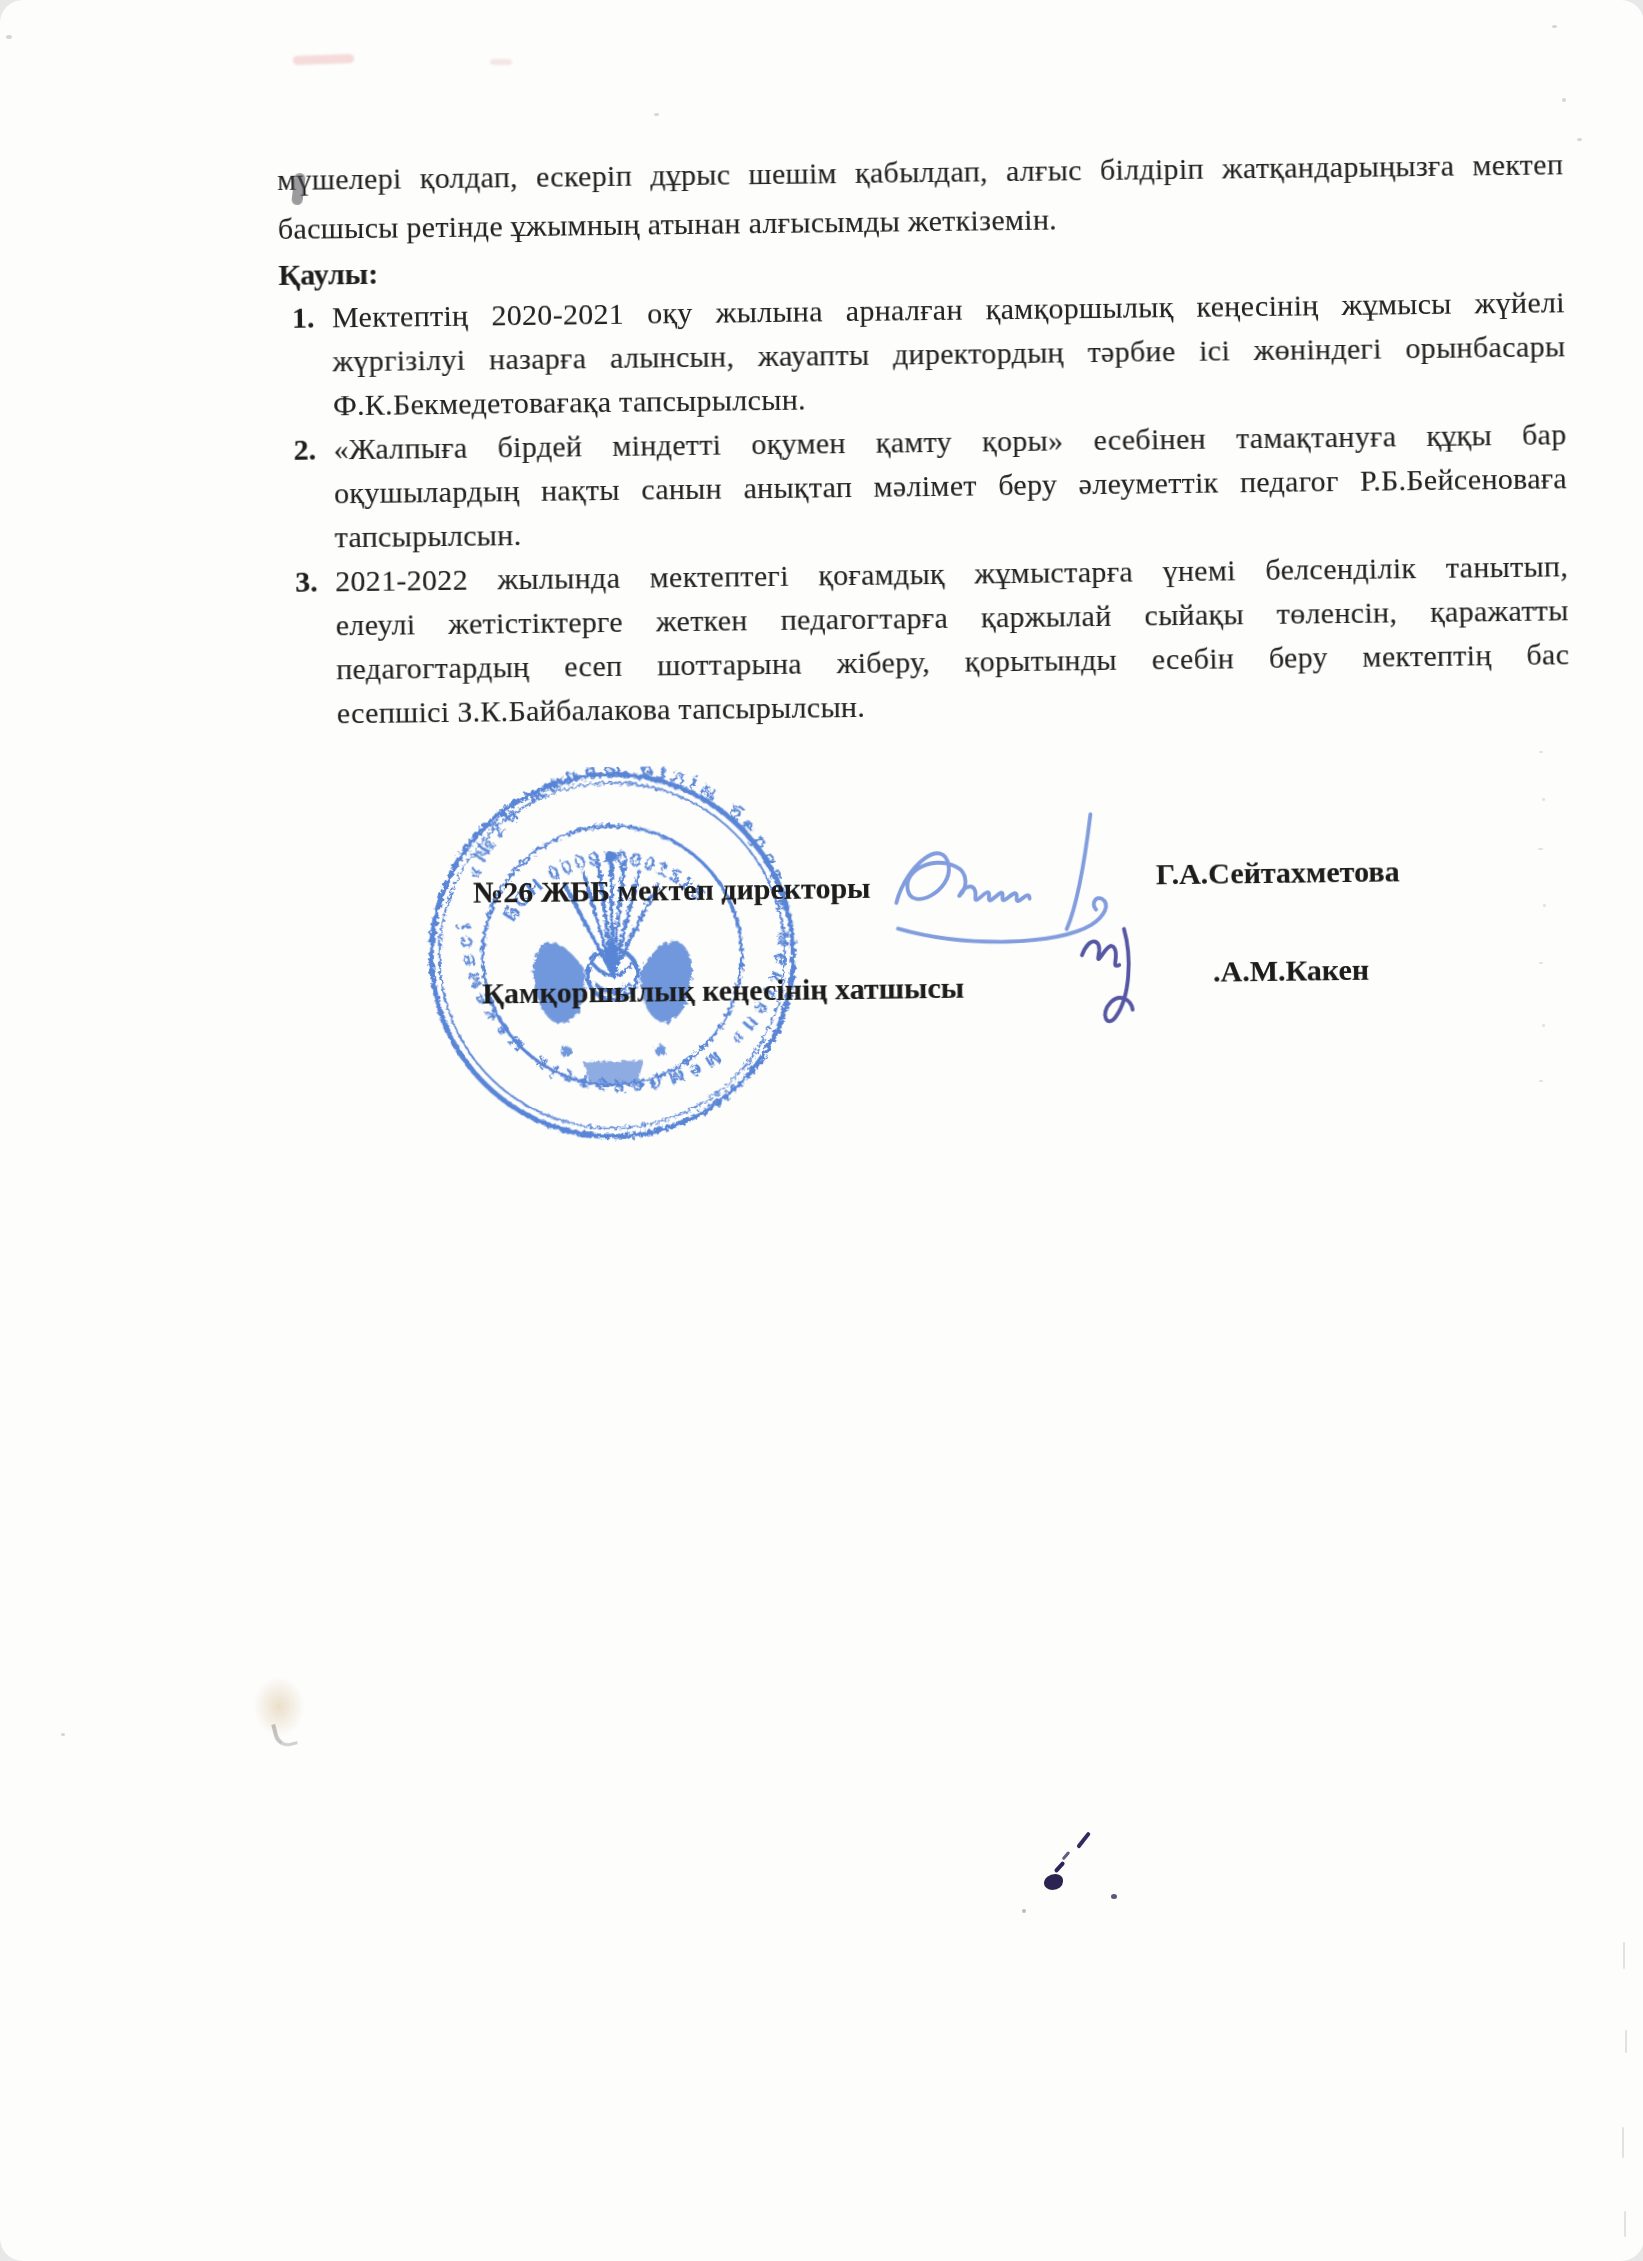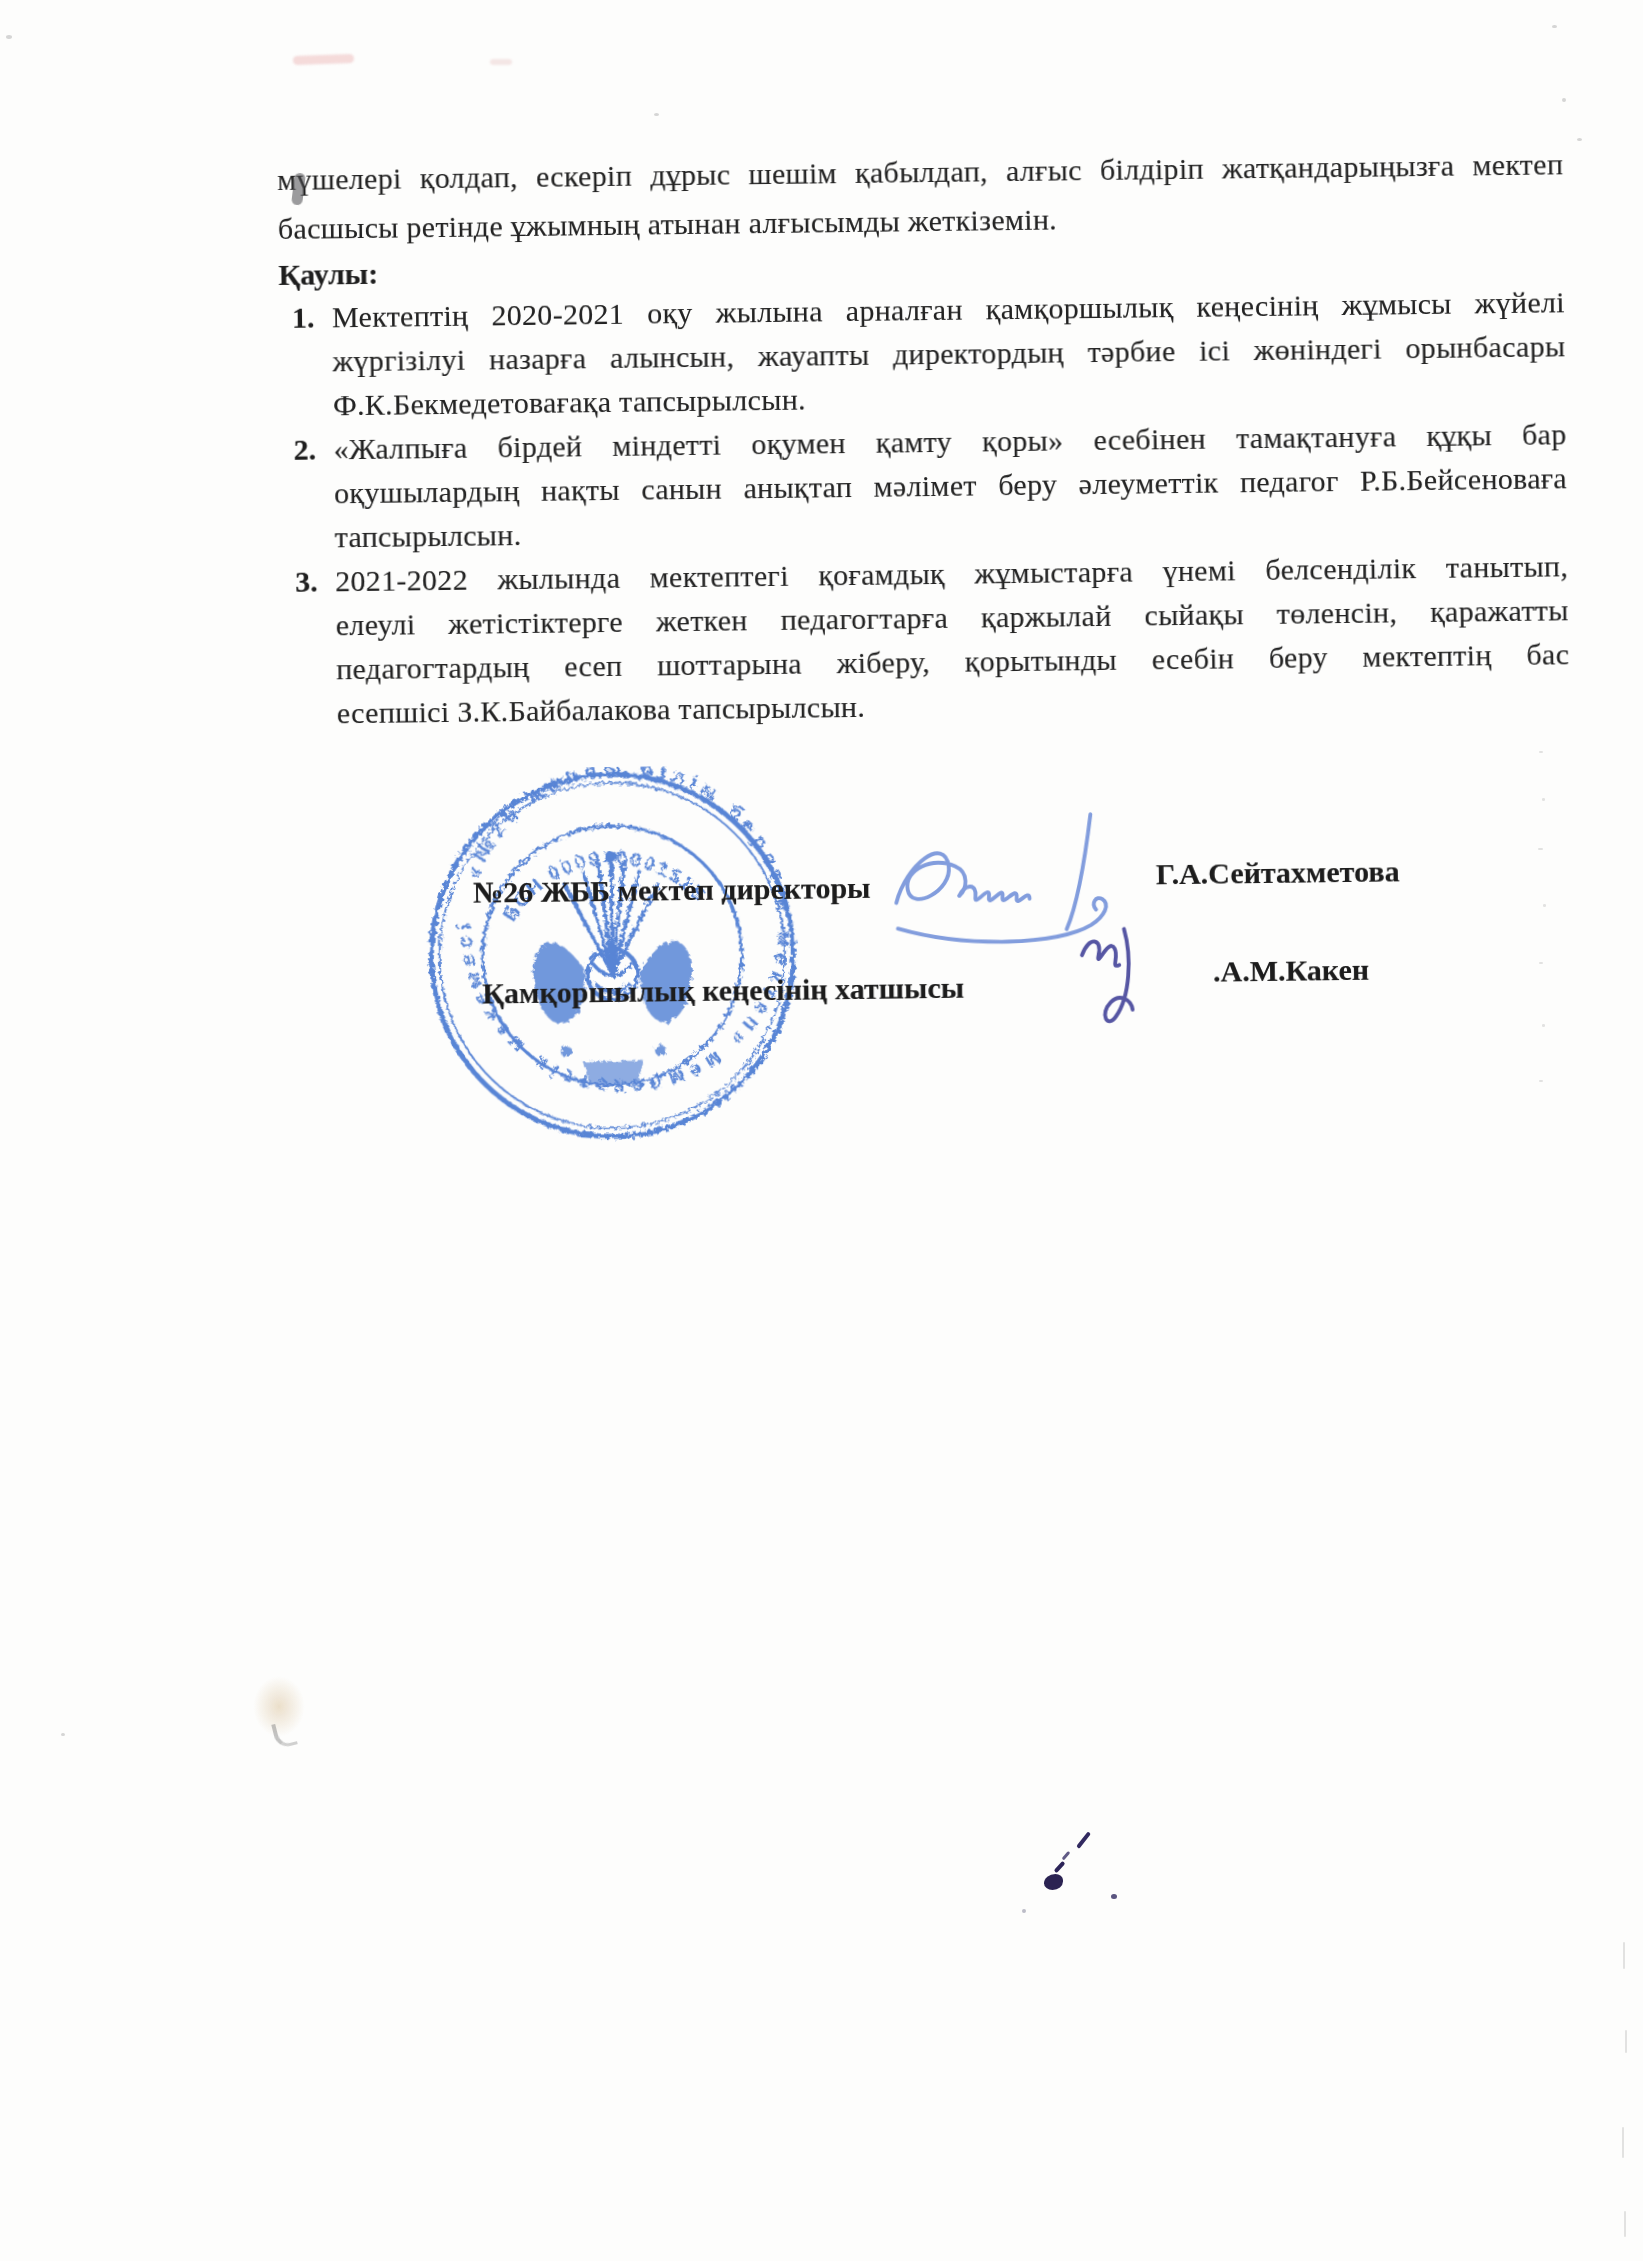--- a/index.html
+++ b/index.html
@@ -3,20 +3,21 @@
 <meta charset="utf-8">
 <style>
   html,body{margin:0;padding:0;background:#e8e8e8;}
   .page{
     position:relative;
     width:1644px;height:2261px;
     background:#fdfdfc;
     overflow:hidden;
     font-family:"Liberation Serif", serif;
     color:#1e1e1e;
+    border-radius:23px;
   }
   
   .content{
     position:absolute;left:277px;top:155px;width:1286px;height:1044px;
     transform:rotate(-0.7deg);
     transform-origin:0 0;
   }
   .tline{
     text-align:justify;
     text-align-last:justify;

